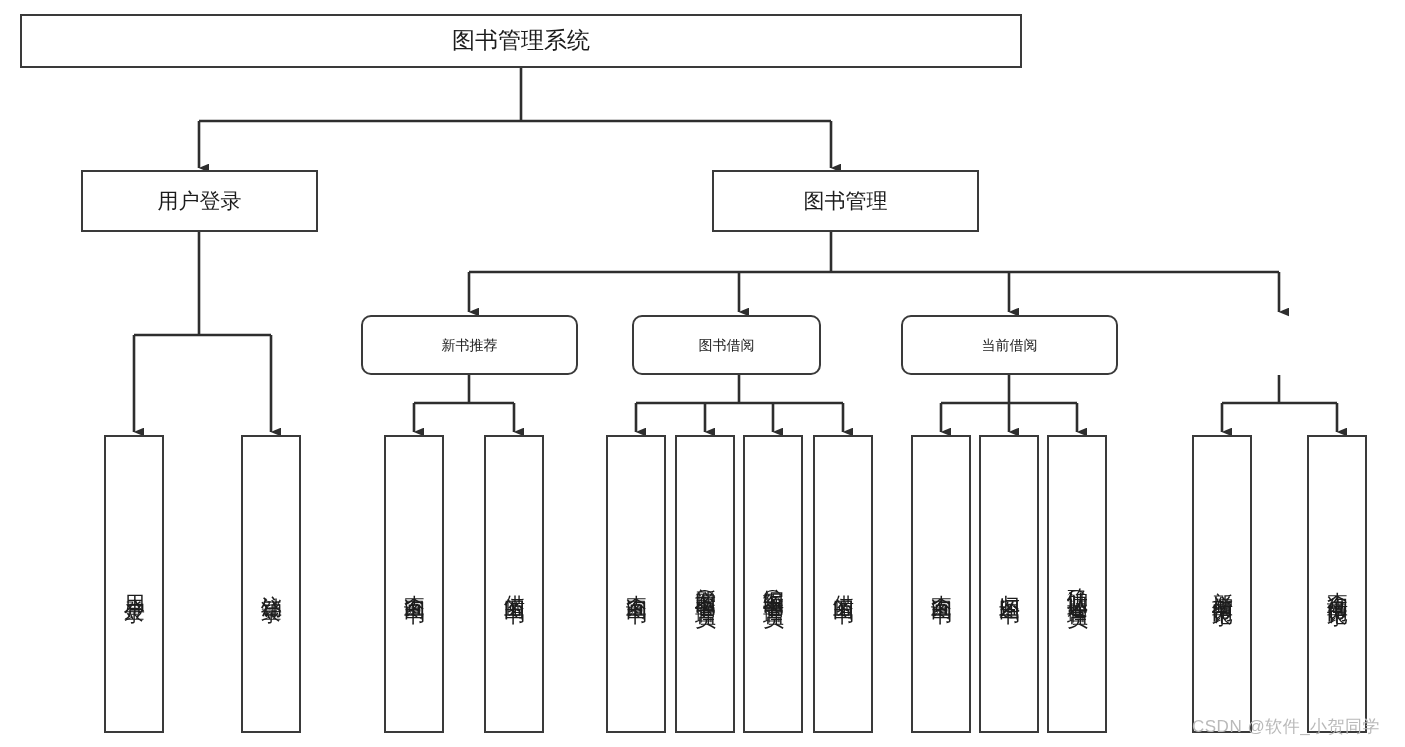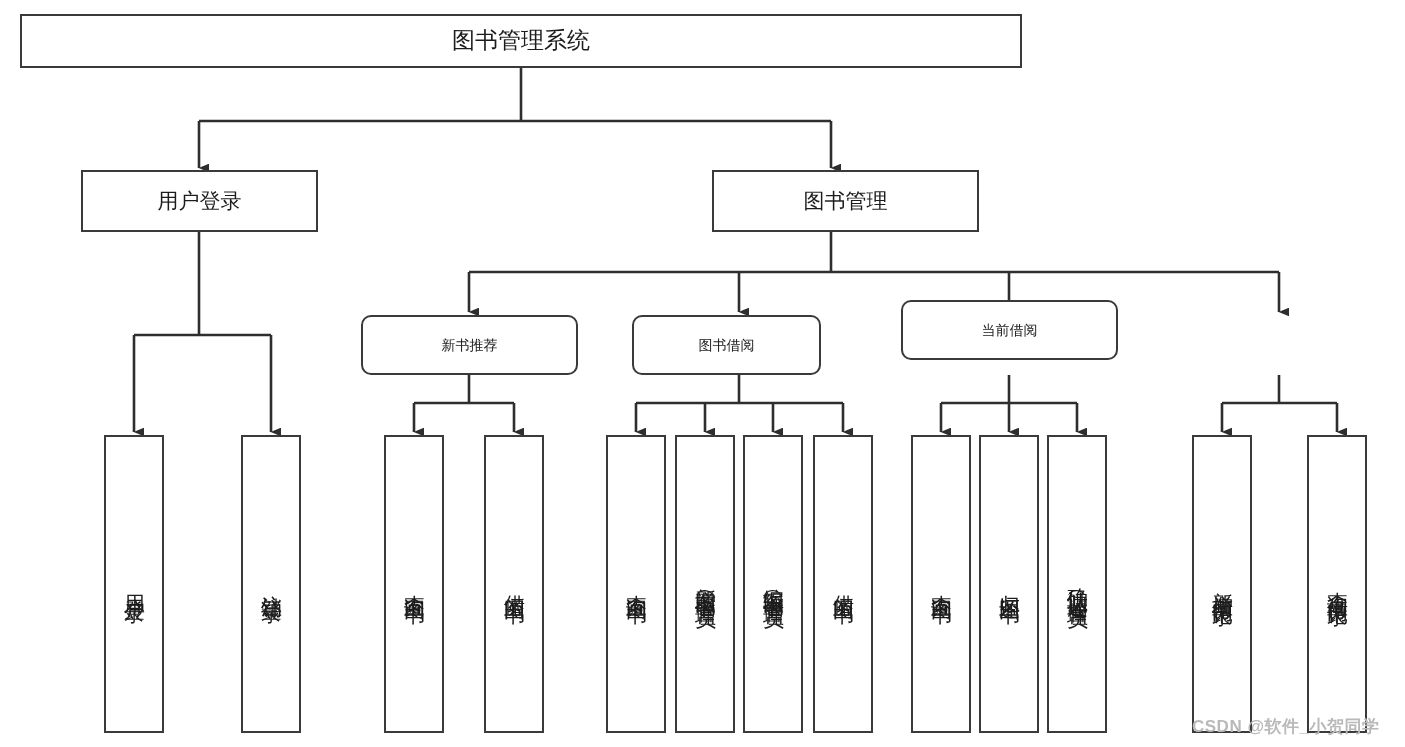--- a/index.html
+++ b/index.html
@@ -57,21 +57,20 @@
     letter-spacing: 3px;
     white-space: nowrap;
     text-align: center;
   }
   .watermark {
     position: absolute;
     font-size: 17px;
     color: #b9b9b9;
     white-space: nowrap;
     letter-spacing: 0.5px;
-    font-weight: bold;
   }
 </style>
 </head>
 <body>
 
 <div id="diagram-root">
 
   <svg class="connectors" viewBox="0 0 1405 747" xmlns="http://www.w3.org/2000/svg">
     <defs>
       <marker id="arrowhead" markerWidth="9" markerHeight="11" refX="4.5" refY="10.4" orient="auto" markerUnits="userSpaceOnUse">
@@ -132,21 +131,21 @@
   <div class="node node-l2" style="left:712px; top:170px; width:267px; height:62px;">
     <span>图书管理</span>
   </div>
 
   <div class="node node-l3" style="left:361px; top:315px; width:217px; height:60px;">
     <span>新书推荐</span>
   </div>
   <div class="node node-l3" style="left:632px; top:315px; width:189px; height:60px;justify-content:center;">
     <span>图书借阅</span>
   </div>
-  <div class="node node-l3" style="left:901px; top:300px; width:217px; height:60px;">
+  <div class="node node-l3" style="left:901px; top:315px; width:217px; height:60px;">
     <span>当前借阅</span>
   </div>
 
   <div class="node node-leaf" style="left:104px; top:435px; width:60px; height:298px;">
     <span class="vtext">用户登录</span>
   </div>
   <div class="node node-leaf" style="left:241px; top:435px; width:60px; height:298px;">
     <span class="vtext">注销登录</span>
   </div>
 

